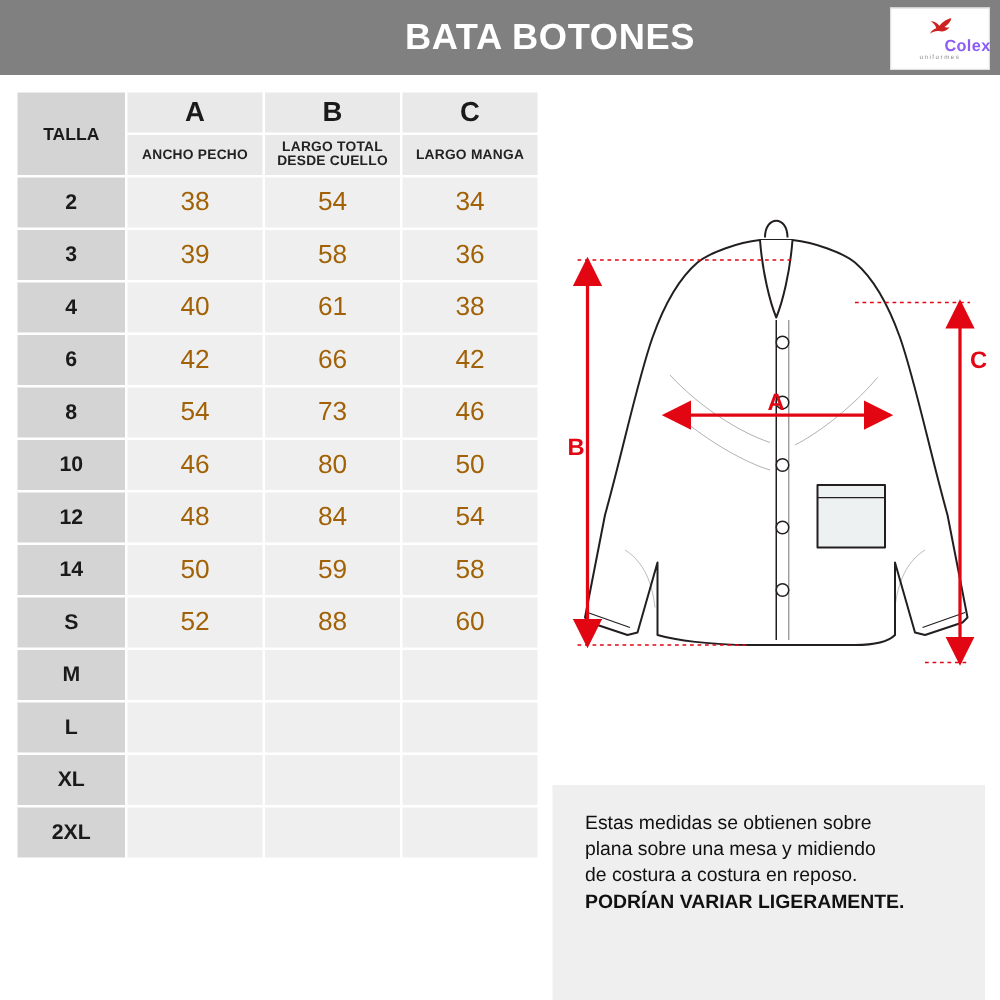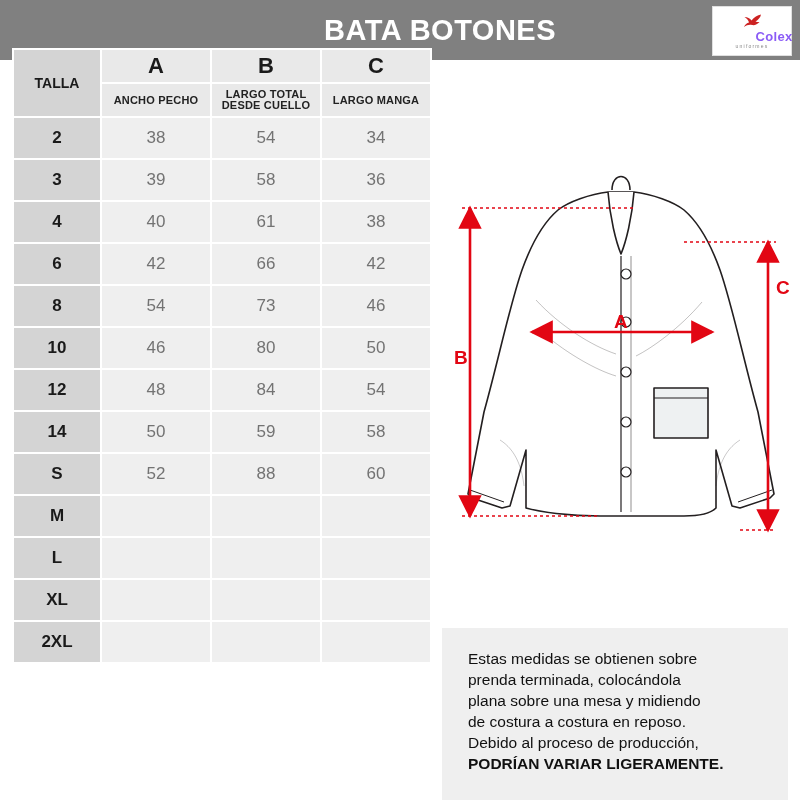--- a/index.html
+++ b/index.html
@@ -64,21 +64,21 @@
   .logo-sub {
     color: #888;
     font-size: 5px;
     letter-spacing: 1.2px;
     line-height: 7px;
   }
 
   
   .table-wrap {
     position: absolute;
-    left: 12px; top: 48px;
+    left: 12px; top: 72px;
     width: 418px;
   }
   table.sizes {
     border-collapse: collapse;
     width: 418px;
     table-layout: fixed;
   }
   table.sizes td, table.sizes th {
     border: 2px solid #ffffff;
     text-align: center;
@@ -115,22 +115,22 @@
   .cell-size {
     height: 40px;
     background: #d4d4d4;
     font-size: 17px;
     font-weight: bold;
     color: #1a1a1a;
   }
   .cell-val {
     height: 40px;
     background: #efefef;
-    font-size: 17px;
-    color: #737373;
+    font-size: 21px;
+    color: #a16207;
   }
 
   
   .illu {
     position: absolute;
     left: 440px; top: 150px;
     width: 350px; height: 430px;
   }
 
   
@@ -335,20 +335,18 @@
       <line x1="92" y1="182" x2="272" y2="182" stroke="#e20613" stroke-width="2.6" marker-start="url(#arrL)" marker-end="url(#arrR)"></line>
 
       <text x="14" y="214" fill="#e20613" font-family="Liberation Sans, sans-serif" font-size="19" font-weight="bold">B</text>
       <text x="336" y="144" fill="#e20613" font-family="Liberation Sans, sans-serif" font-size="19" font-weight="bold">C</text>
       <text x="174" y="178" fill="#e20613" font-family="Liberation Sans, sans-serif" font-size="19" font-weight="bold">A</text>
     </svg>
   </div>
 
   <div class="note">
     <p>Estas medidas se obtienen sobre</p>
-    <p>prenda   terminada,   colocándola</p>
     <p>plana sobre una mesa y midiendo</p>
     <p>de costura a costura en reposo.</p>
-    <p>Debido al proceso de producción,</p>
     <p class="bold">PODRÍAN VARIAR LIGERAMENTE.</p>
   </div>
 
 </div>
 
 </body></html>

